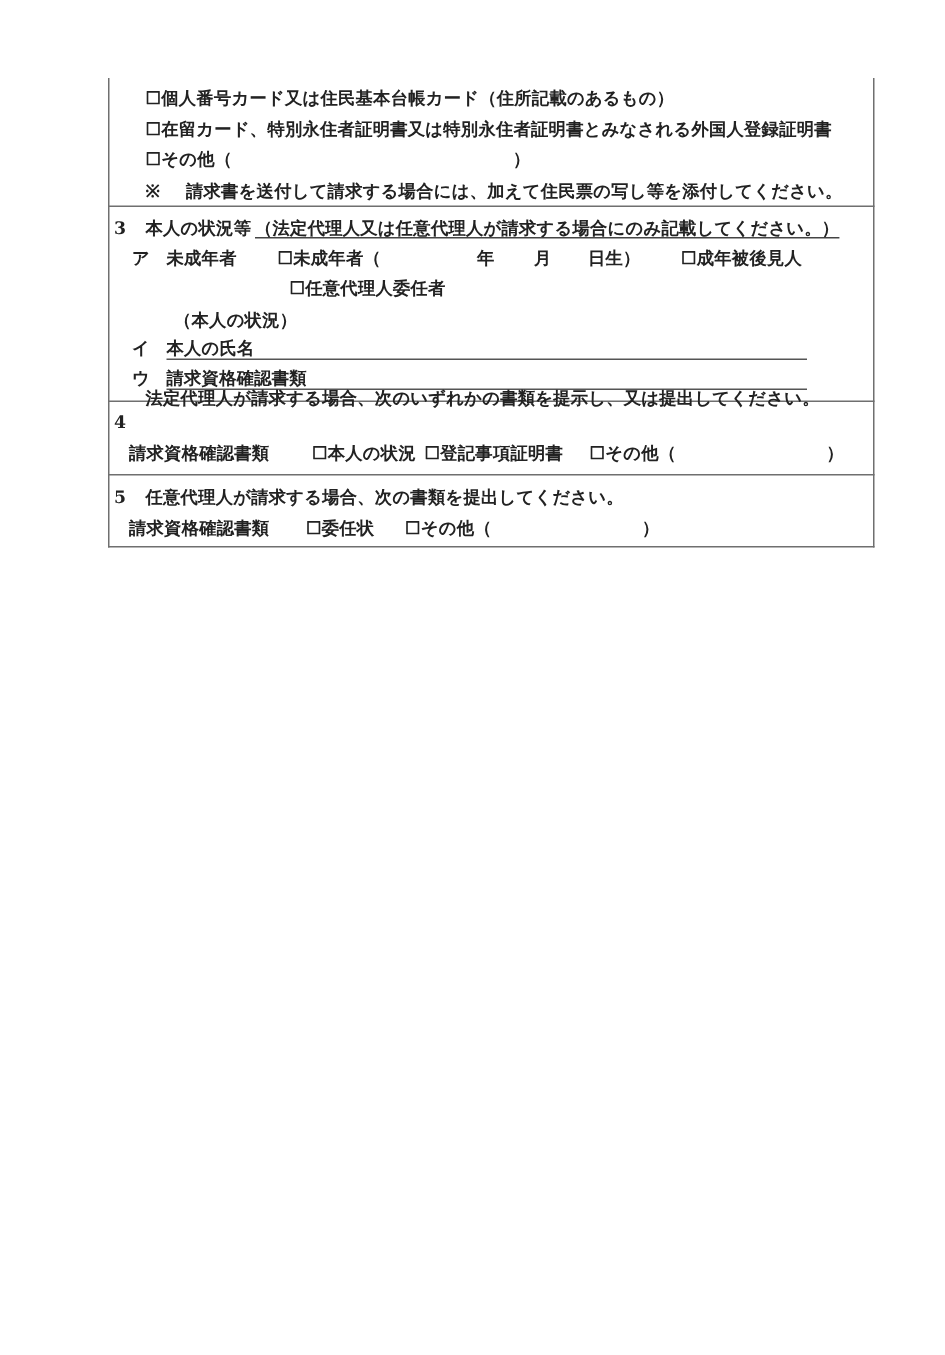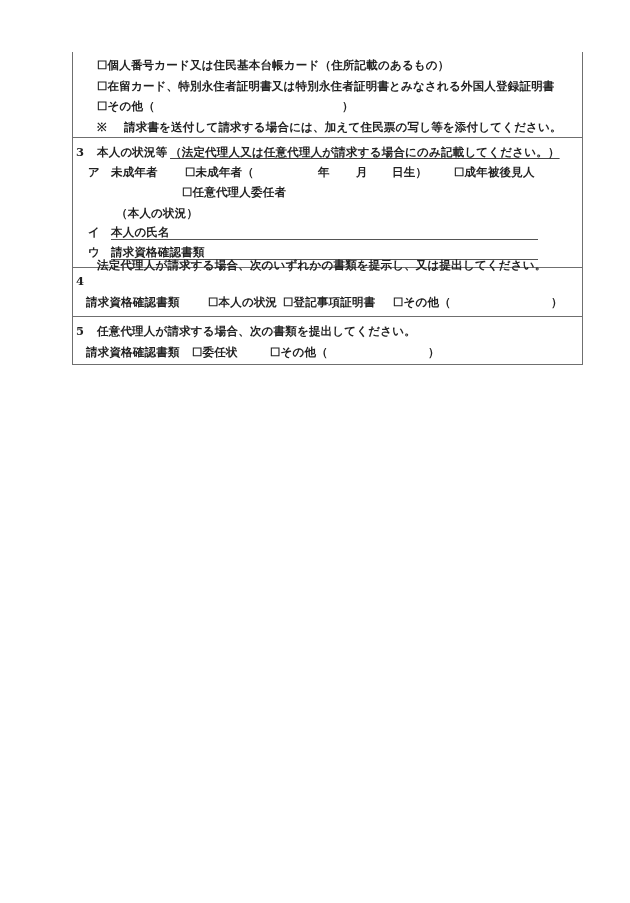--- a/index.html
+++ b/index.html
@@ -43,21 +43,21 @@
 <div class="t" style="left:111px; top:165px">未成年者</div>
 <div class="t" style="left:185px; top:165px">
   <span class="cb">☐</span><span>未成年者（</span>
 </div>
 <div class="t" style="left:318px; top:165px">年</div>
 <div class="t" style="left:356px; top:165px">月</div>
 <div class="t" style="left:392px; top:165px">日生）</div>
 <div class="t" style="left:454px; top:165px">
   <span class="cb">☐</span><span>成年被後見人</span>
 </div>
-<div class="t" style="left:182px; top:185px">
+<div class="t" style="left:193px; top:185px">
   <span class="cb">☐</span><span>任意代理人委任者</span>
 </div>
 
 <div class="t" style="left:116px; top:206px">（本人の状況）</div>
 <div class="t" style="left:88px; top:225px">イ</div>
 <div class="t" style="left:111px; top:225px">本人の氏名</div>
 <div class="uline" style="left:111px; top:239px; width:427px"></div>
 <div class="t" style="left:88px; top:245px">ウ</div>
 <div class="t" style="left:111px; top:245px">請求資格確認書類</div>
 <div class="uline" style="left:111px; top:259px; width:427px"></div>
@@ -72,19 +72,19 @@
   <span class="cb">☐</span><span>登記事項証明書</span>
 </div>
 <div class="t" style="left:393px; top:295px">
   <span class="cb">☐</span><span>その他（</span>
 </div>
 <div class="t" style="left:551px; top:295px">）</div>
 
 <div class="t" style="left:76px; top:324px">5</div>
 <div class="t" style="left:97px; top:324px">任意代理人が請求する場合、次の書類を提出してください。</div>
 <div class="t" style="left:86px; top:345px">請求資格確認書類</div>
-<div class="t" style="left:192px; top:345px">
+<div class="t" style="left:204px; top:345px">
   <span class="cb">☐</span><span>委任状</span>
 </div>
 <div class="t" style="left:270px; top:345px">
   <span class="cb">☐</span><span>その他（</span>
 </div>
 <div class="t" style="left:428px; top:345px">）</div>
 
 </body></html>

